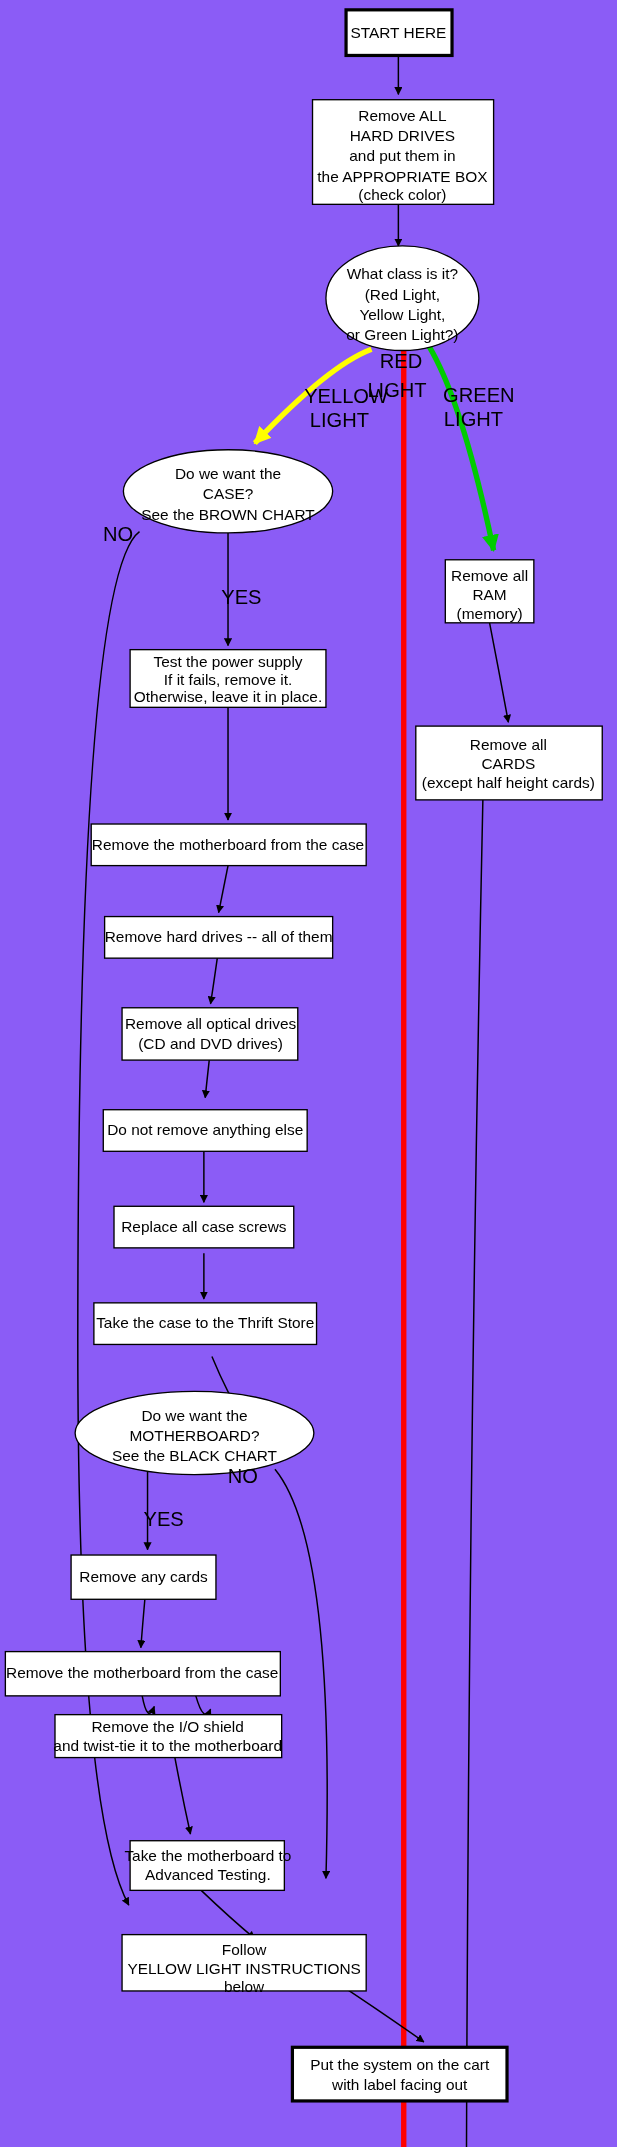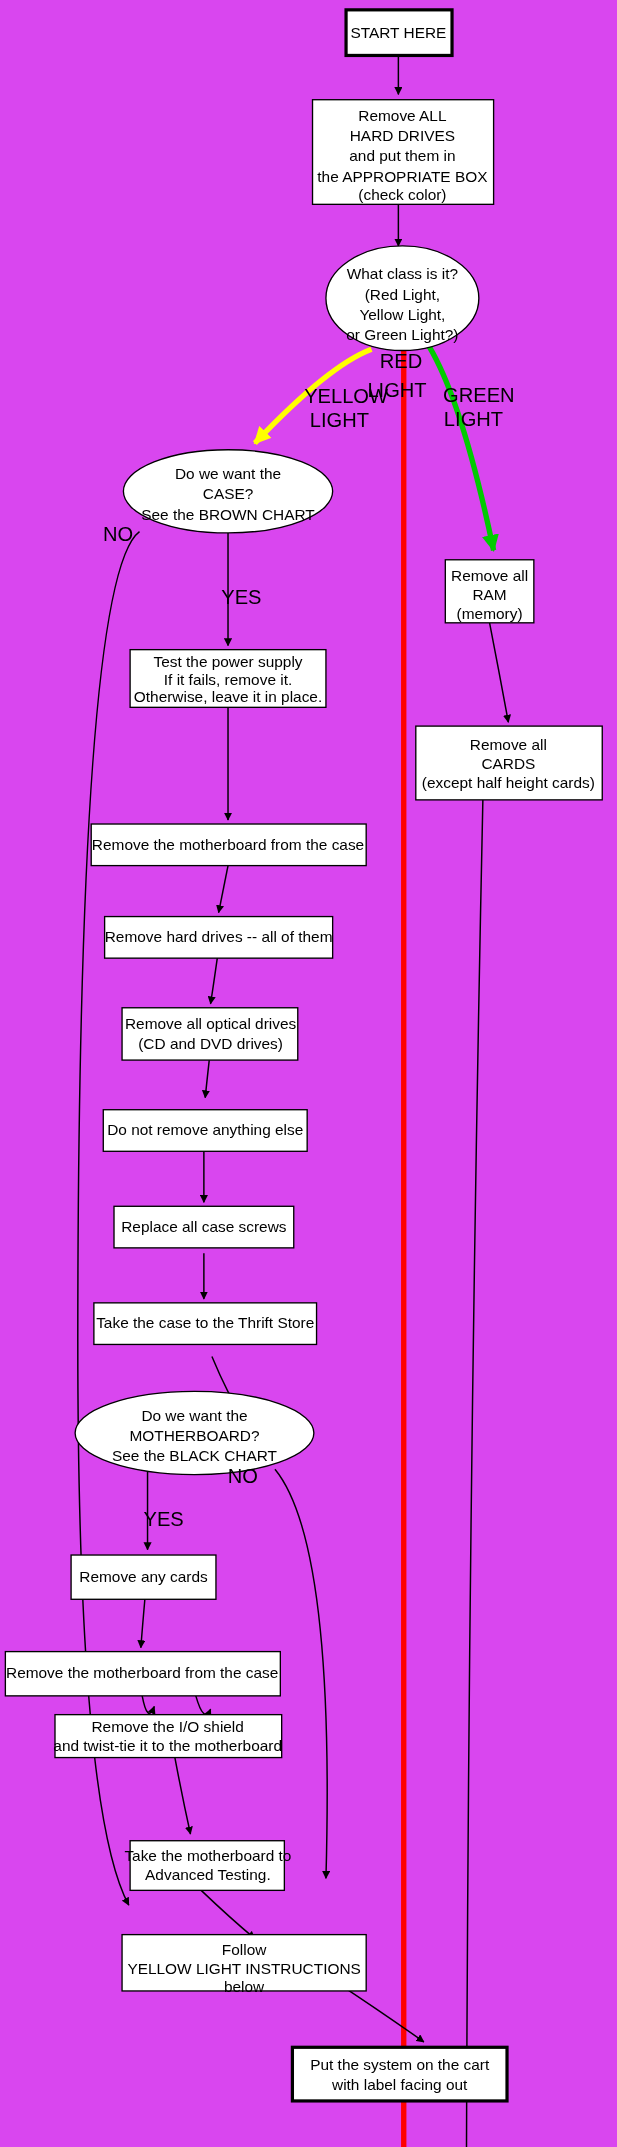--- a/index.html
+++ b/index.html
@@ -7,21 +7,21 @@
     padding: 0;
     background: #ffffff;
   }
   body {
     font-family: "Liberation Sans", sans-serif;
   }
   #chart-root {
     position: relative;
     width: 617px;
     height: 2147px;
-    background: #d946ef;
+    background: #8b5cf6;
     overflow: hidden;
   }
   svg.flow {
     position: absolute;
     top: 0;
     left: 0;
     width: 617px;
     height: 2147px;
     display: block;
   }

